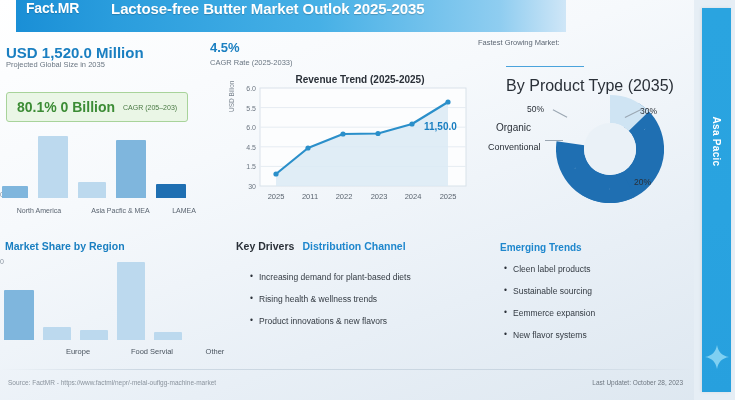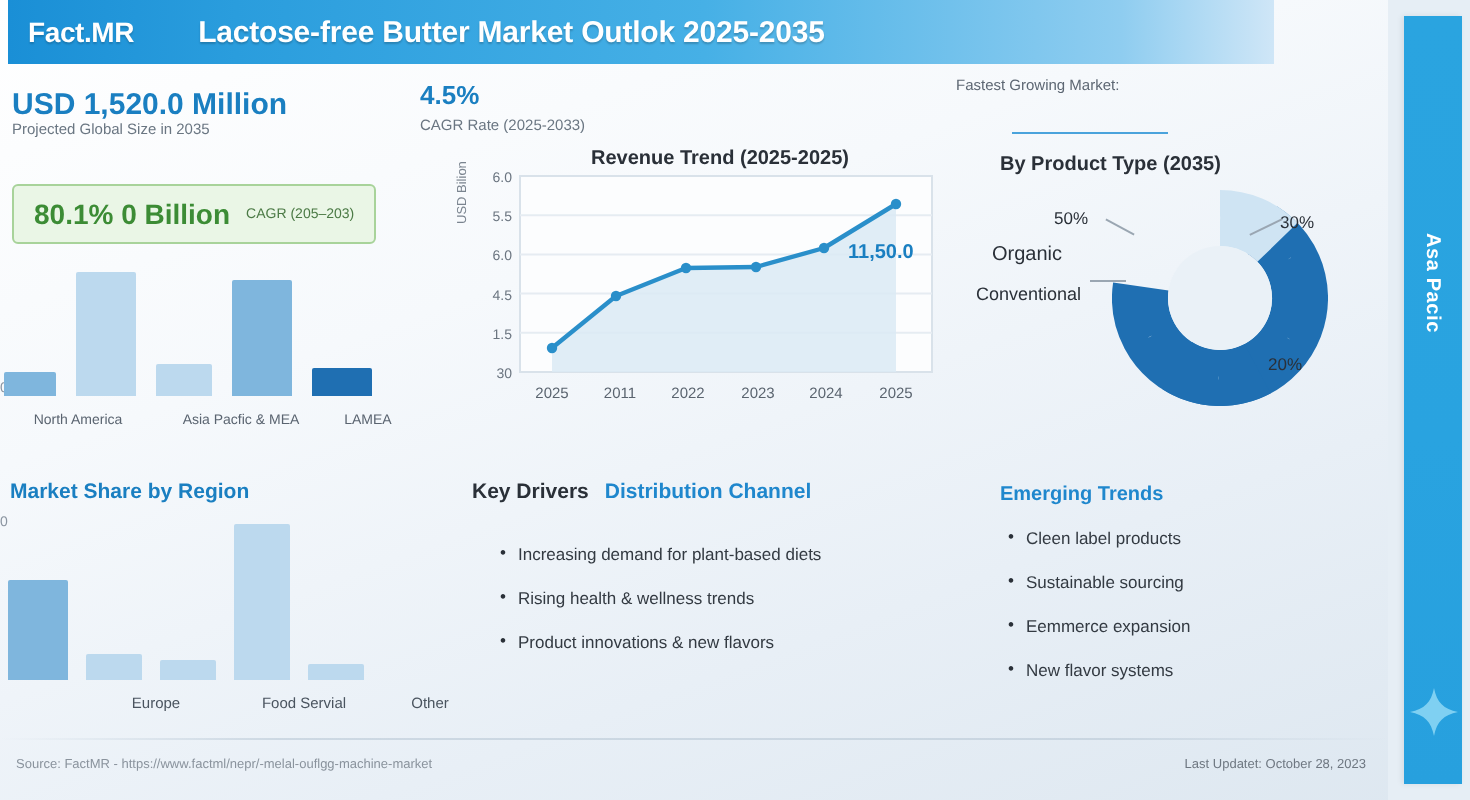--- a/index.html
+++ b/index.html
@@ -9,24 +9,24 @@
     overflow: hidden;
   }
   #infographic {
     position: relative;
     width: 735px; height: 400px;
     background: linear-gradient(160deg, #ffffff 0%, #f6f9fc 35%, #e8eff6 70%, #dde7f0 100%);
     overflow: hidden;
   }
   
   .header {
-    position: absolute; left: 4px; top: 0;
-    width: 633px; height: 32px;
+    position: absolute; left: 16px; top: 0;
+    width: 550px; height: 32px;
     background: linear-gradient(90deg, #1a8fd6 0%, #2a9ddd 18%, #46b0e6 55%, #8fcdf0 88%, #cfe6f7 100%);
-    display: flex; align-items: center;
+    display: flex; 
   }
   .brand {
     color: #ffffff; font-size: 14px; font-weight: bold;
     padding-left: 10px; letter-spacing: -0.2px;
     text-shadow: 0 1px 1px rgba(0,0,0,.18);
   }
   .header-title {
     color: #ffffff; font-size: 15px; font-weight: bold;
     margin-left: 32px; letter-spacing: -0.1px;
     text-shadow: 0 1px 1px rgba(0,0,0,.2);
@@ -152,22 +152,22 @@
   .fgm-label {
     position: absolute; left: 478px; top: 38px;
     font-size: 7.5px; color: #5d6773;
   }
   .fgm-underline {
     position: absolute; left: 506px; top: 66px;
     width: 78px; height: 1px; background: #4aa3dc;
   }
   .donut-title {
     position: absolute; left: 500px; top: 77px;
-    width: 180px; 
-    font-size: 10px; font-weight: bold; color: #2a3038;
+    width: 180px; text-align: center;
+    font-size: 16px; font-weight: normal; color: #2a3038;
   }
   .donut-wrap { position: absolute; left: 556px; top: 95px; }
   .donut-pct { position: absolute; font-size: 8.5px; color: #2a3038; }
   .p50 { left: 527px; top: 104px; }
   .p30 { left: 640px; top: 106px; }
   .p20 { left: 634px; top: 177px; }
   .leg-organic { position: absolute; left: 496px; top: 122px; font-size: 10px; color: #2a3038; }
   .leg-conv { position: absolute; left: 488px; top: 142px; font-size: 9px; color: #2a3038; }
   .leader { position: absolute; background: #9aa6b2; height: 1px; }
   .et-title {

